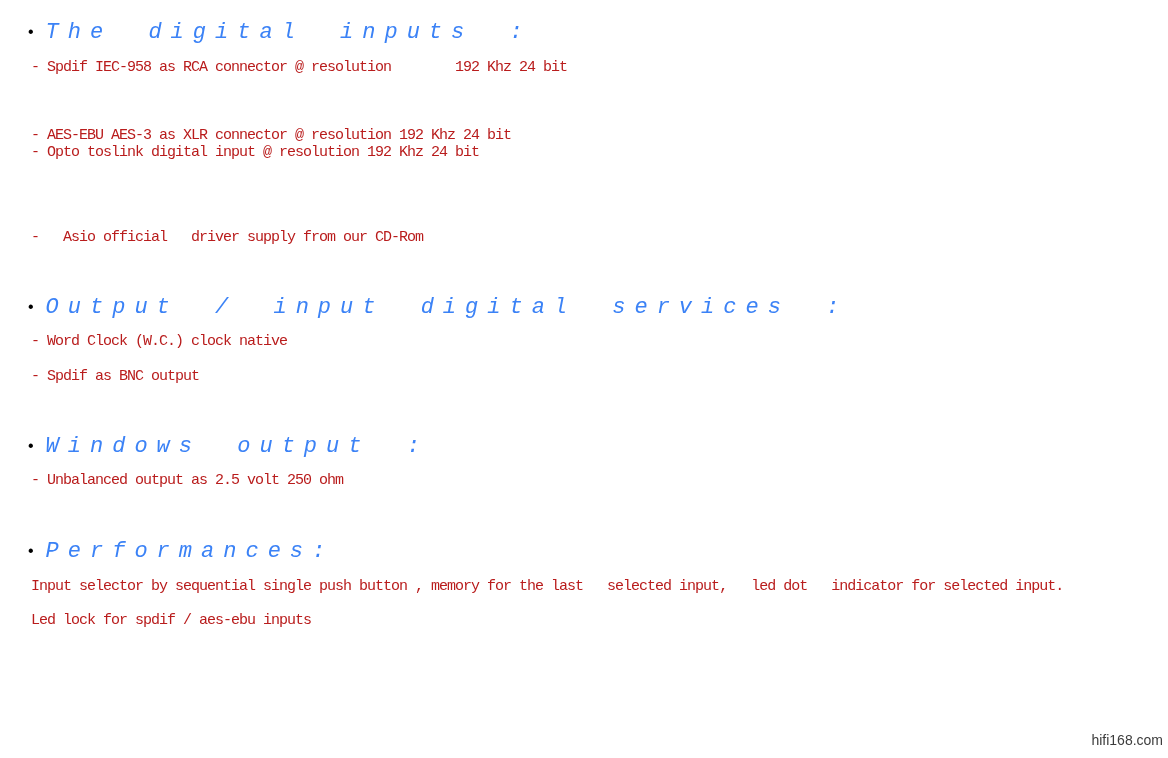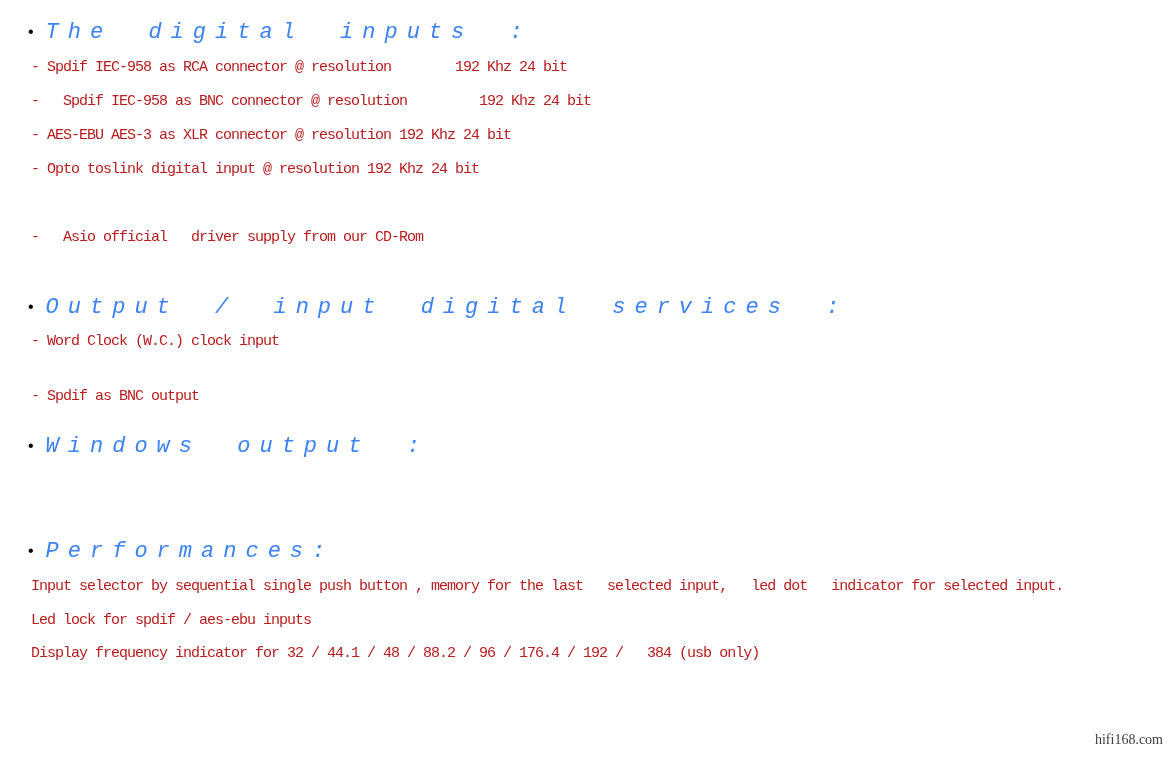--- a/index.html
+++ b/index.html
@@ -40,56 +40,55 @@
     font-size:22px;
     letter-spacing:9px;
     word-spacing:14px;
     white-space:pre;
     color:#3b82f6;
   }
   .watermark{
     position:absolute;
     right:5px;
     top:732px;
-    font-family:Liberation Serif, serif;
+    font-family:Liberation Sans, sans-serif;
     font-size:14px;
     letter-spacing:0;
     color:#3c3c3c;
   }
 </style>
 </head>
 <body>
 
 <div class="page">
 
   <div class="heading-row" style="top:20px">
     <span class="bullet">•</span>
     <span class="heading-text">The digital inputs :</span>
   </div>
   <div class="spec-line" style="top:59px">- Spdif IEC-958 as RCA connector @ resolution        192 Khz 24 bit</div>
-  <div class="spec-line" style="top:93px">-   Spdif IEC-958 as BNC connector @ resolution         192 Khz 24 bit</div>
   <div class="spec-line" style="top:127px">- AES-EBU AES-3 as XLR connector @ resolution 192 Khz 24 bit</div>
-  <div class="spec-line" style="top:161px">- Opto toslink digital input @ resolution 192 Khz 24 bit</div>
+  <div class="spec-line" style="top:144px">- Opto toslink digital input @ resolution 192 Khz 24 bit</div>
   <div class="spec-line" style="top:229px">-   Asio official   driver supply from our CD-Rom</div>
 
   <div class="heading-row" style="top:295px">
     <span class="bullet">•</span>
     <span class="heading-text">Output / input digital services :</span>
   </div>
-  <div class="spec-line" style="top:333px">- Word Clock (W.C.) clock input</div>
-  <div class="spec-line" style="top:388px">- Spdif as BNC output</div>
+  <div class="spec-line" style="top:333px">- Word Clock (W.C.) clock native</div>
+  <div class="spec-line" style="top:368px">- Spdif as BNC output</div>
 
   <div class="heading-row" style="top:434px">
     <span class="bullet">•</span>
     <span class="heading-text">Windows output :</span>
   </div>
+  <div class="spec-line" style="top:472px">- Unbalanced output as 2.5 volt 250 ohm</div>
 
   <div class="heading-row" style="top:539px">
     <span class="bullet">•</span>
     <span class="heading-text">Performances:</span>
   </div>
   <div class="spec-line" style="top:578px">Input selector by sequential single push button , memory for the last   selected input,   led dot   indicator for selected input.</div>
   <div class="spec-line" style="top:612px">Led lock for spdif / aes-ebu inputs</div>
-  <div class="spec-line" style="top:645px">Display frequency indicator for 32 / 44.1 / 48 / 88.2 / 96 / 176.4 / 192 /   384 (usb only)</div>
 
   <div class="watermark">hifi168.com</div>
 
 </div>
 
 </body></html>

